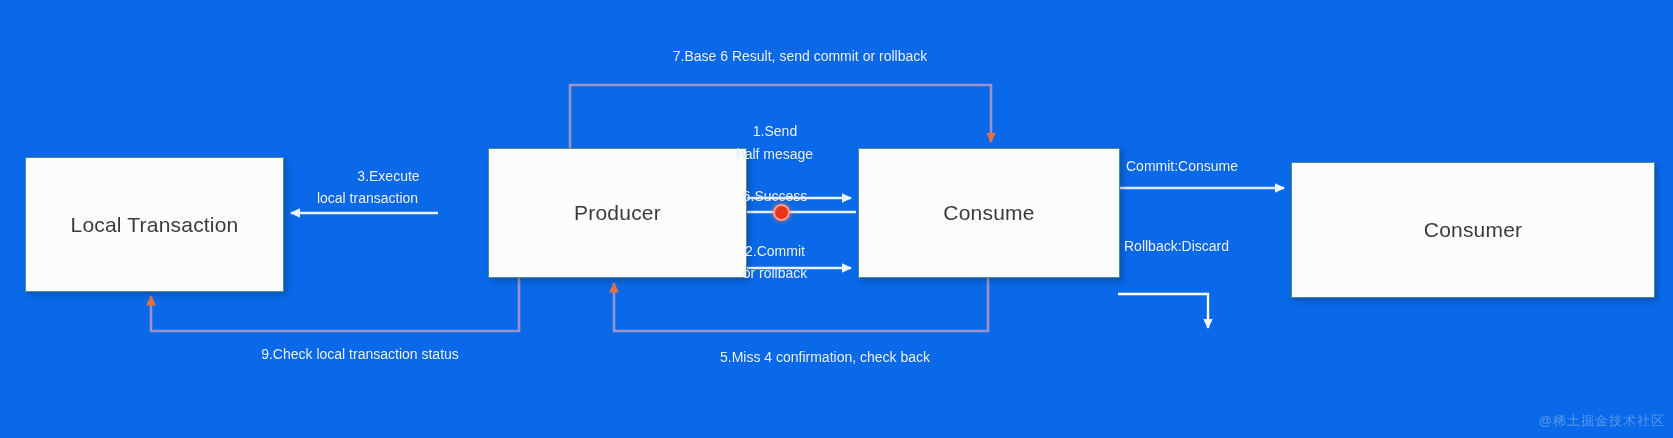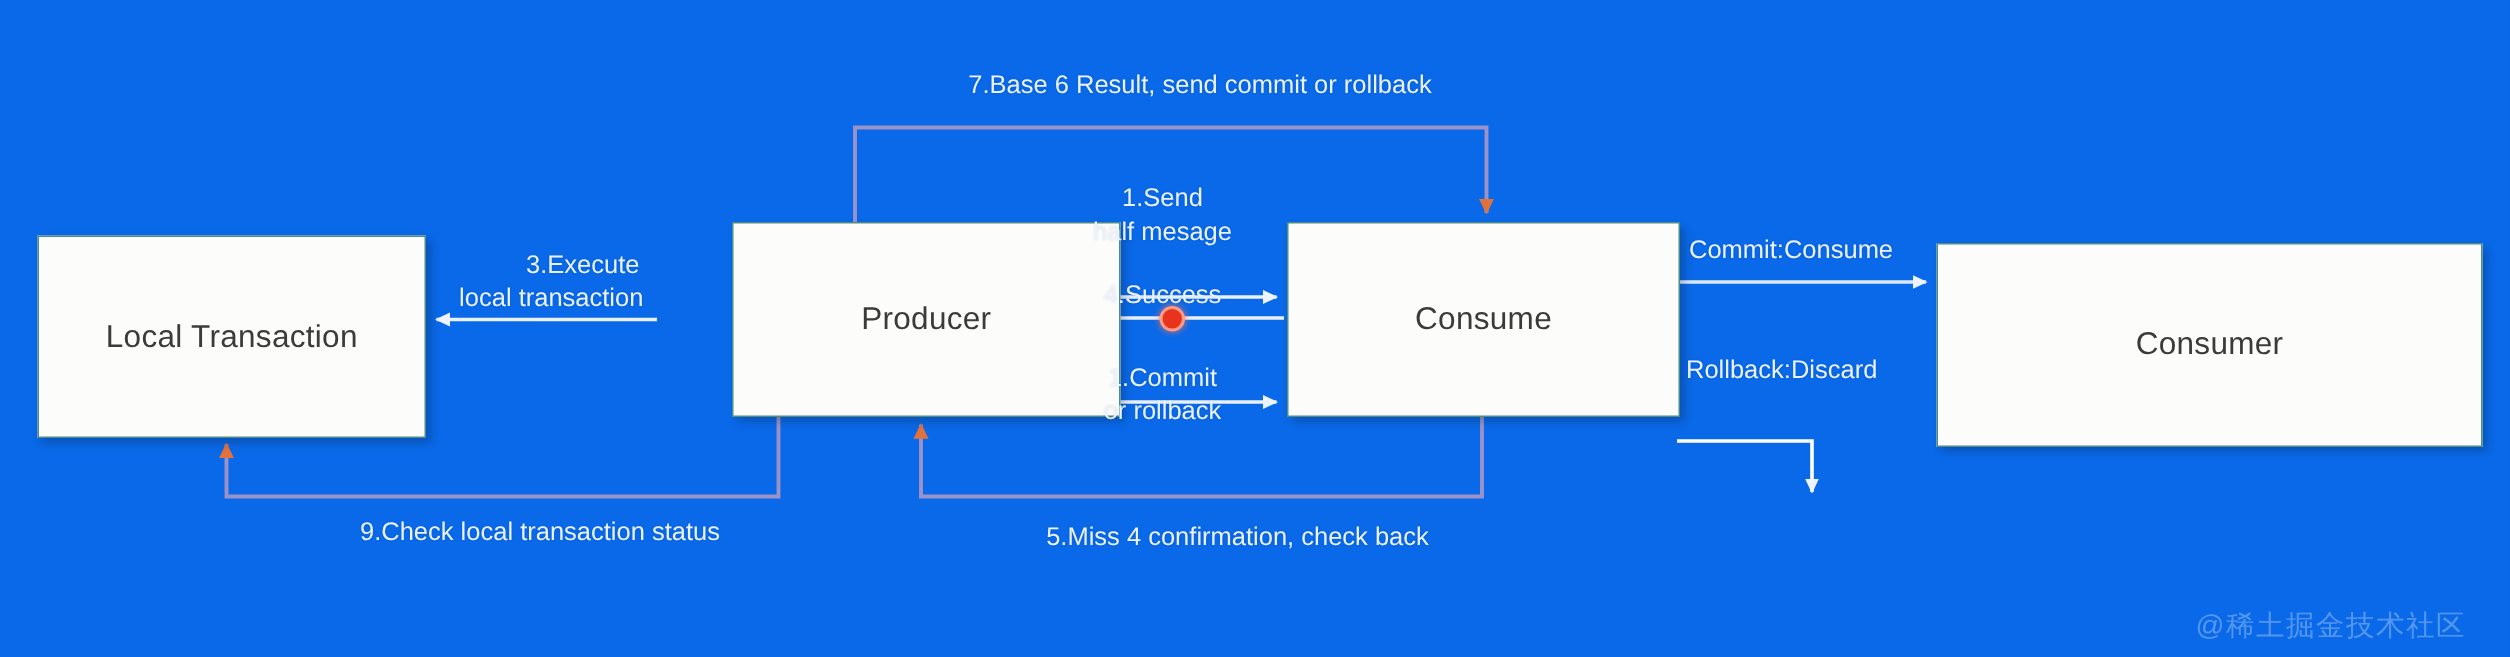--- a/index.html
+++ b/index.html
@@ -19,38 +19,38 @@
     border:1px solid #4f8c86;
     box-shadow:3px 3px 6px rgba(0,0,0,0.22);
     display:flex;align-items:center;justify-content:center;
     color:#3b3b3b;
     font-size:21px;
     letter-spacing:0.2px;
   }
   .edge-label{
     position:absolute;
     color:#eaf2ff;
-    font-size:17px;
+    font-size:14px;
     line-height:21px;
     white-space:pre;
     text-shadow:0 0 2px rgba(0,0,0,0.12);
   }
   .edge-label.center{text-align:center;}
   .cursor-dot{
     position:absolute;
     width:13px;height:13px;border-radius:50%;
     background:#e8341c;
     border:2px solid #ff9a86;
     box-shadow:0 0 5px rgba(255,120,80,0.85);
   }
   .watermark{
     position:absolute;
-    right:29px;bottom:8px;
+    right:8px;bottom:8px;
     color:rgba(255,255,255,0.30);
-    font-size:19px;
+    font-size:13px;
     letter-spacing:1px;
   }
 </style>
 </head>
 <body>
 
 <div id="stage">
 
   <svg id="diagram" viewBox="0 0 1673 438" xmlns="http://www.w3.org/2000/svg">
     <defs>
@@ -119,23 +119,23 @@
   </div>
 
   <div class="edge-label center" style="left:540px;top:46px;width:520px;">7.Base 6 Result, send commit or rollback</div>
 
   <div class="edge-label center" style="left:285px;top:166px;width:165px;padding-left:21px;">3.Execute</div>
   <div class="edge-label center" style="left:280px;top:188px;width:175px;">local transaction</div>
 
   <div class="edge-label center" style="left:700px;top:121px;width:150px;">1.Send</div>
   <div class="edge-label center" style="left:700px;top:144px;width:150px;">half mesage</div>
 
-  <div class="edge-label center" style="left:700px;top:186px;width:150px;">4.Success</div>
+  <div class="edge-label center" style="left:700px;top:186px;width:150px;">6.Success</div>
 
-  <div class="edge-label center" style="left:700px;top:241px;width:150px;">1.Commit</div>
+  <div class="edge-label center" style="left:700px;top:241px;width:150px;">2.Commit</div>
   <div class="edge-label center" style="left:700px;top:263px;width:150px;">or rollback</div>
 
   <div class="edge-label center" style="left:140px;top:344px;width:440px;">9.Check local transaction status</div>
 
   <div class="edge-label center" style="left:615px;top:347px;width:420px;">5.Miss 4 confirmation, check back</div>
 
   <div class="edge-label" style="left:1126px;top:156px;">Commit:Consume</div>
 
   <div class="edge-label" style="left:1124px;top:236px;">Rollback:Discard</div>
 

